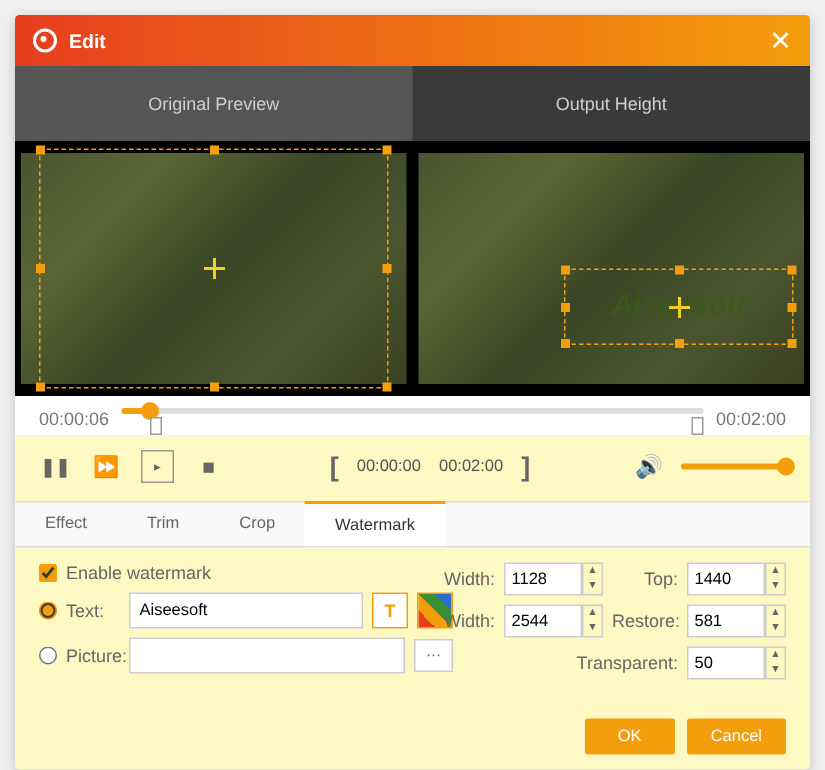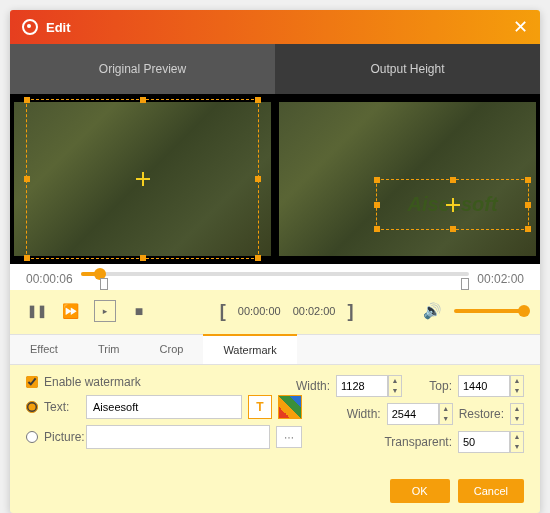--- a/index.html
+++ b/index.html
@@ -193,20 +193,21 @@
         <span class="lbl">Width:</span>
         <div class="num-group">
             <input class="num-input" value="2544" style="">
             <div class="spinner">
               <div>▲</div>
               <div>▼</div>
             </div>
           </div>
         <span class="lbl">Restore:</span>
         <div class="num-group">
+            <input class="num-input" value="581" style="">
             <div class="spinner">
               <div>▲</div>
               <div>▼</div>
             </div>
           </div>
       </div>
       <div class="num-row">
         <span class="lbl" style="min-width:auto">Transparent:</span>
         <div class="num-group">
             <input class="num-input" value="50" style="">

